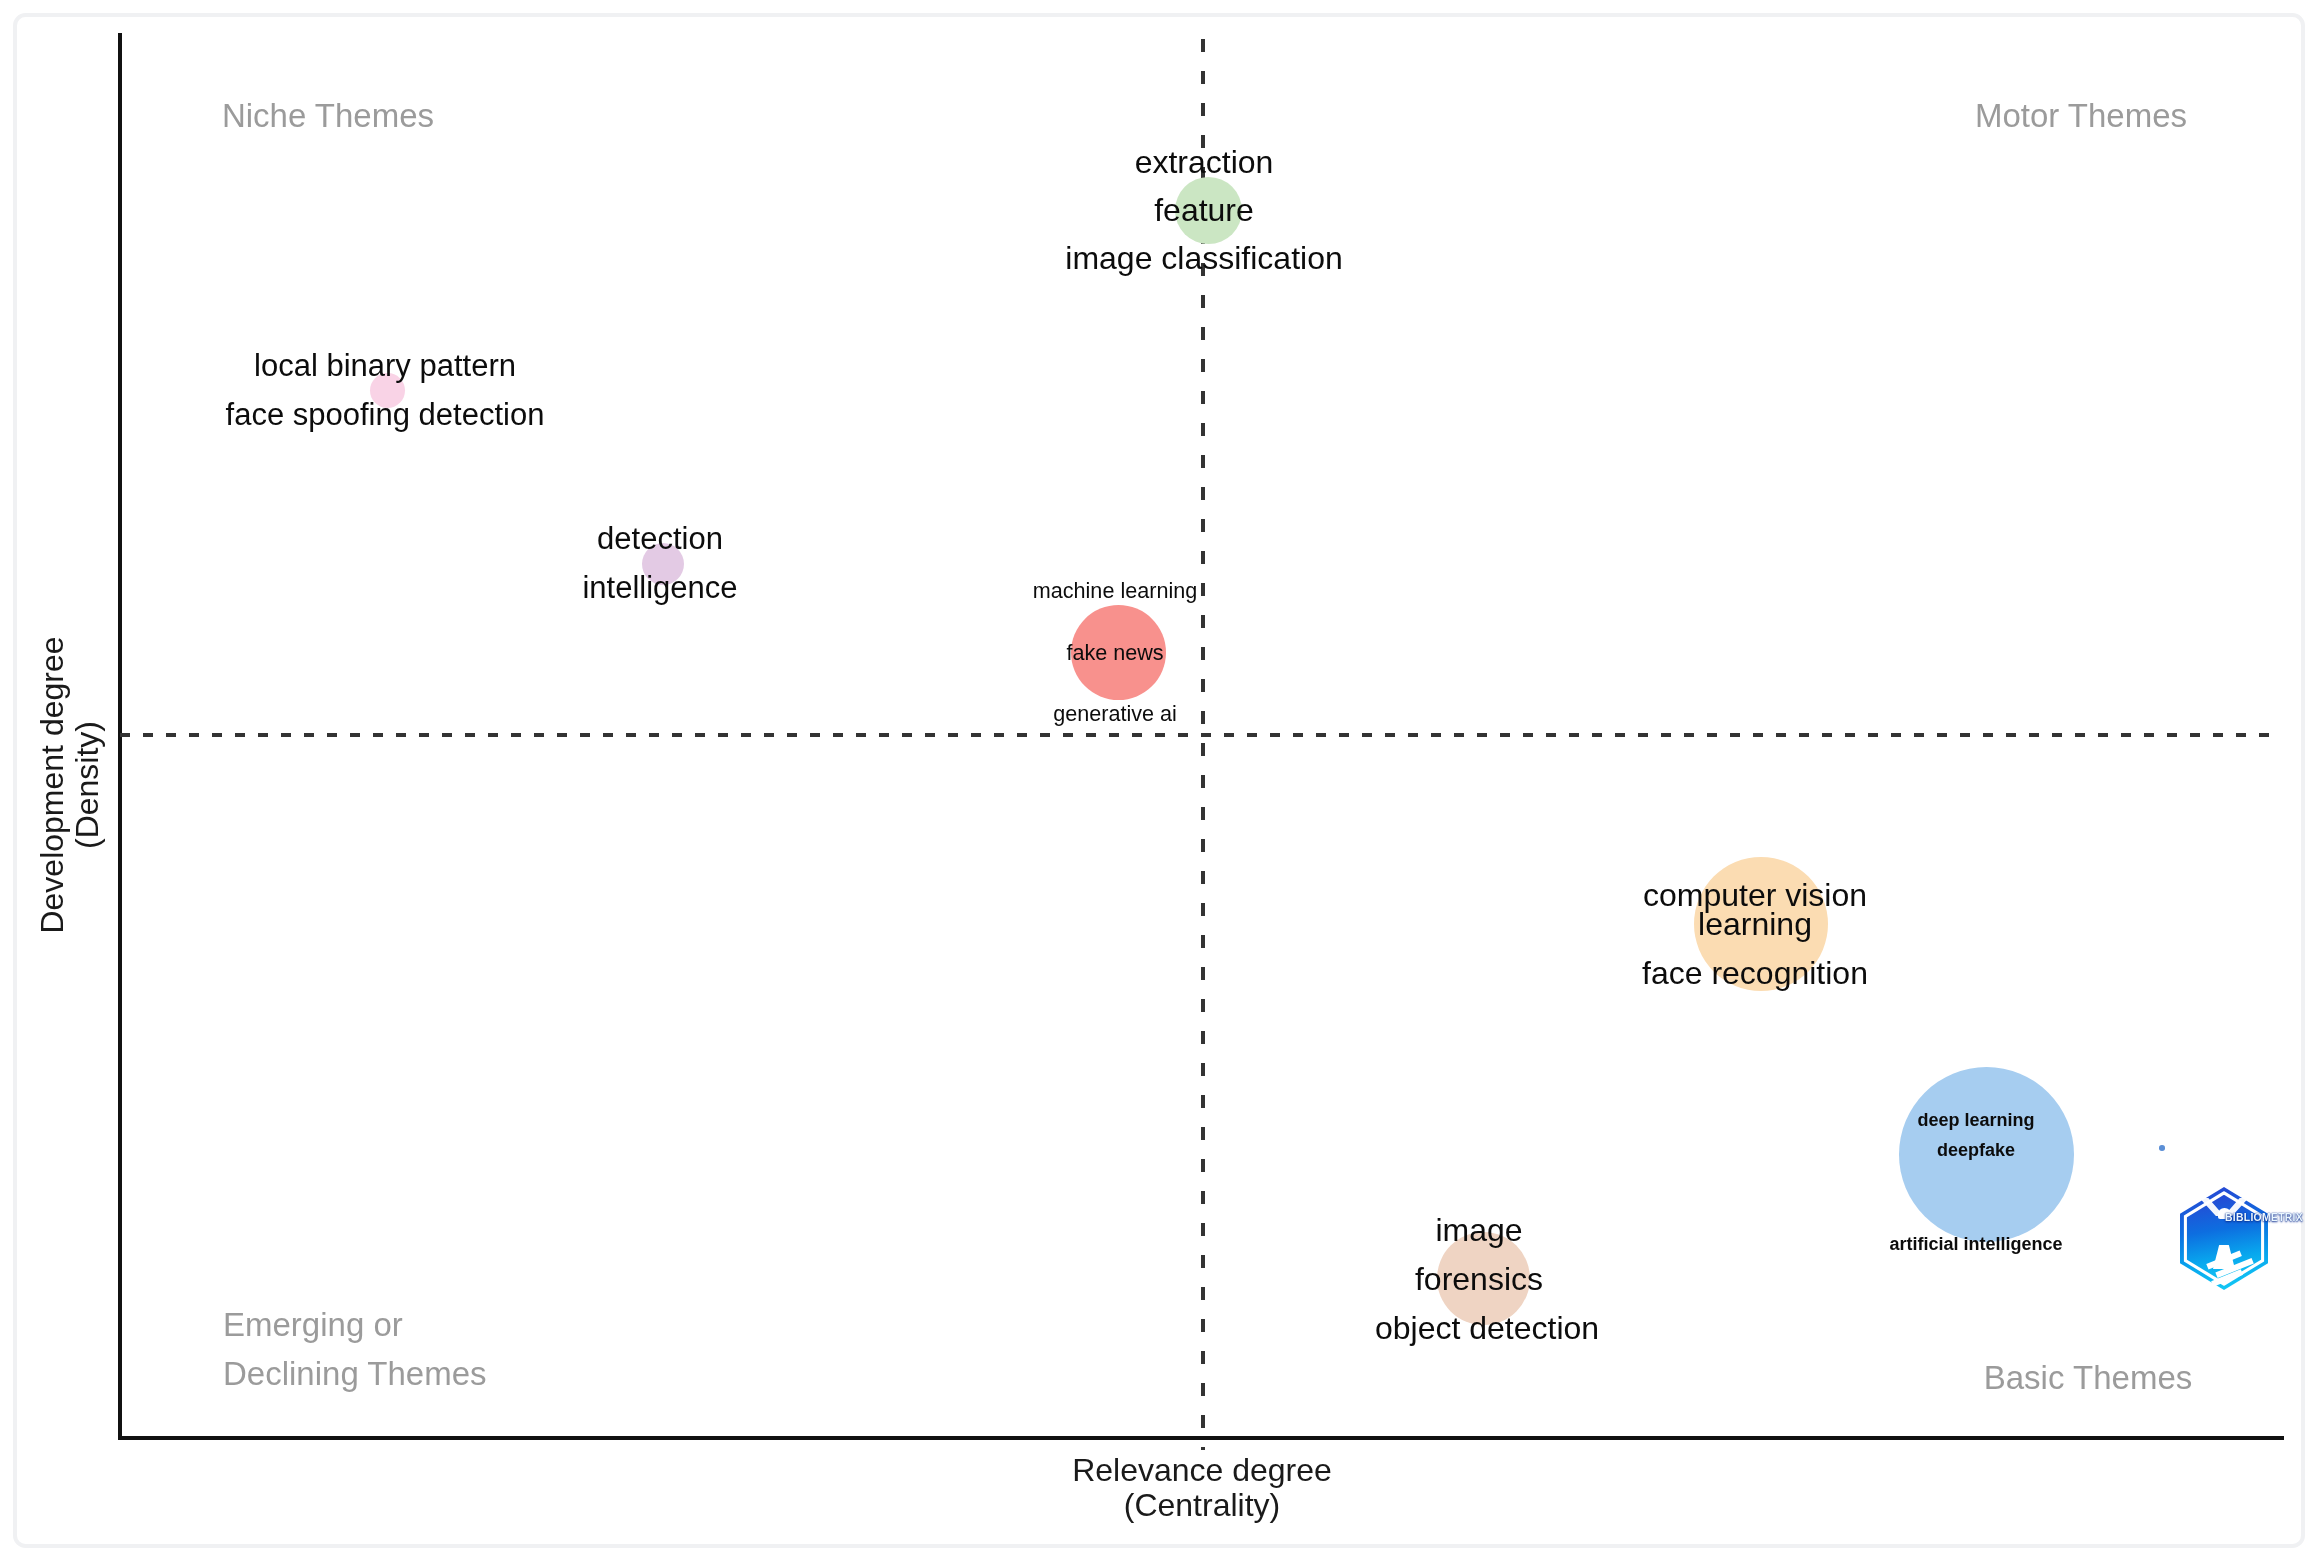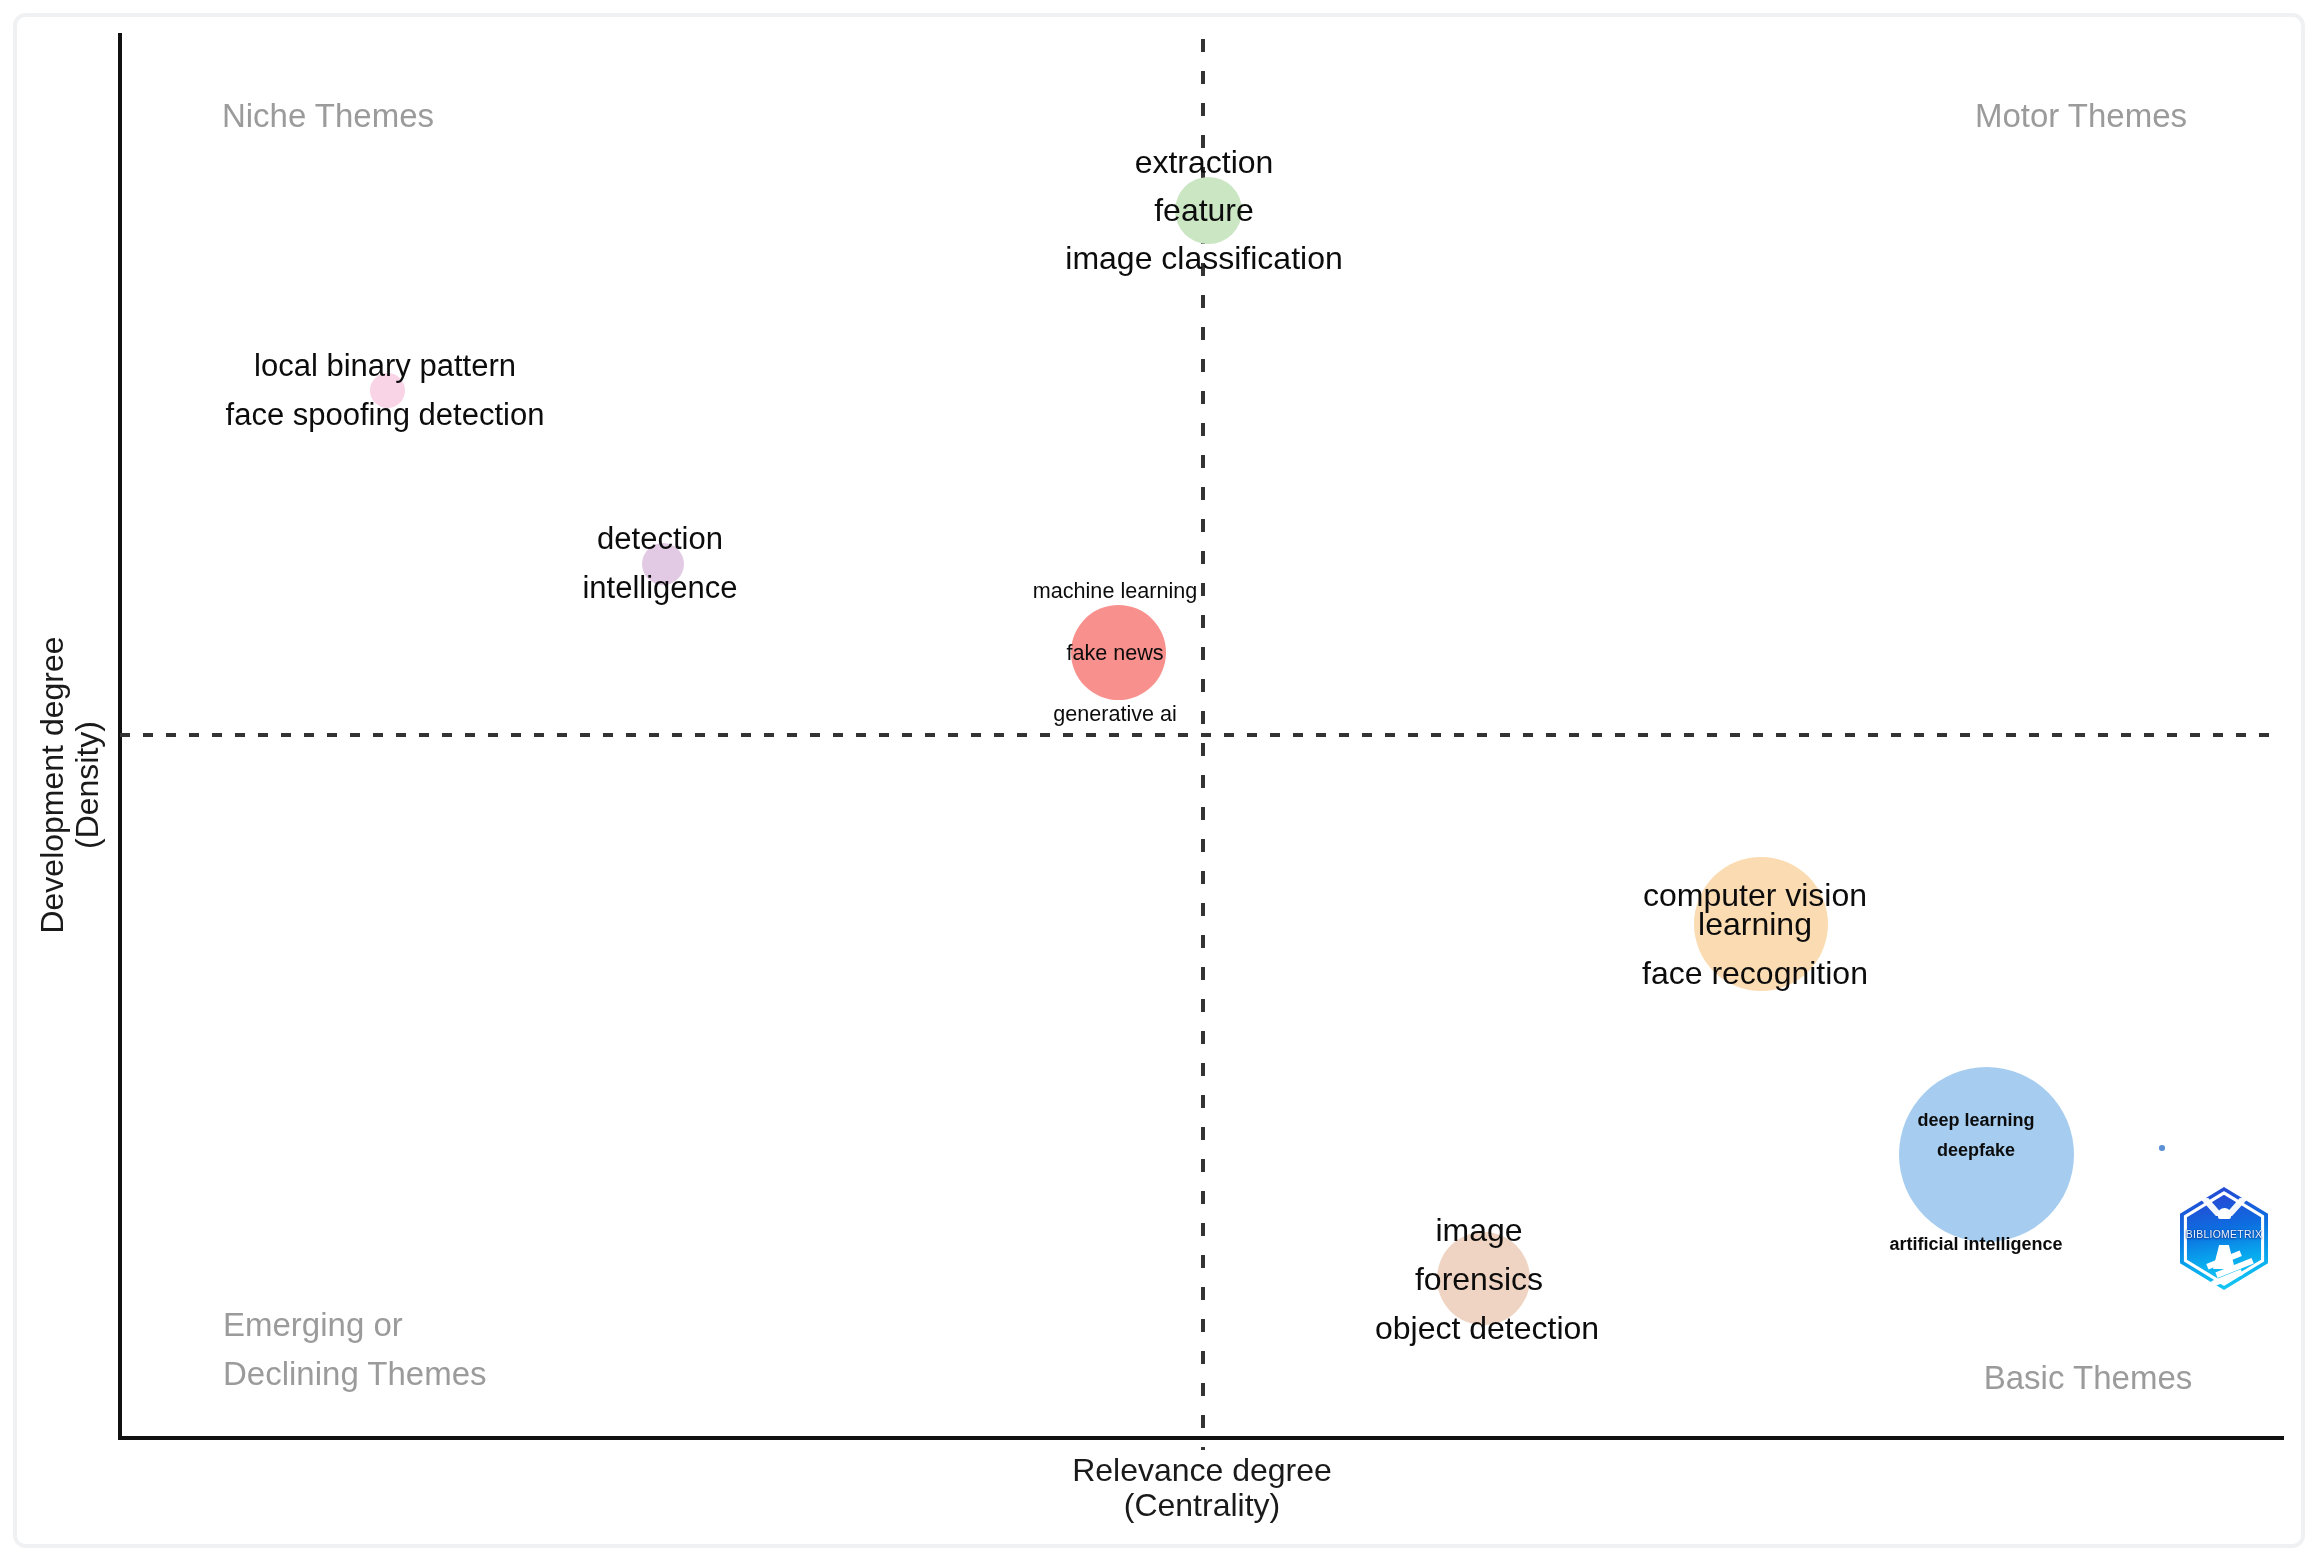--- a/index.html
+++ b/index.html
@@ -47,23 +47,24 @@
            clip-path:polygon(0 0,18% 0,50% 100%,82% 0,100% 0,60% 120%,40% 120%);opacity:.95;}
   .lh-dome{position:absolute;left:38px;top:21px;width:12.5px;height:11px;background:#ffffff;
            border-radius:6.3px 6.3px 2.1px 2.1px;}
   .lh-tower{position:absolute;left:33px;top:58px;width:22px;height:24px;background:#ffffff;
             clip-path:polygon(28% 0,72% 0,100% 100%,0 100%);}
   .lh-stripe{position:absolute;height:5.6px;background:#ffffff;transform:rotate(-22deg);}
   .s1{left:26.4px;top:70px;width:36px;}
   .s2{left:35px;top:78px;width:39px;}
   .s3{left:31px;top:88px;width:32px;}
   #logo-text{
-    position:absolute;left:0;top:42px;width:100%;text-align:center;
-    font-size:10.4px;font-weight:normal;letter-spacing:0.3px;color:#eaf7ff;
+    position:absolute;left:0;top:25px;width:100%;text-align:center;
+    font-size:10.4px;font-weight:bold;letter-spacing:0.3px;color:#eaf7ff;
     text-shadow:0 0.7px 2.1px #0a2d90,0 0 1.4px #0a2d90;
+    padding-left:40px;
   }
 </style>
 </head>
 <body>
 
 <div class="card"></div>
 
 <div id="plot">
   <div id="axis-left" class="axis"></div>
   <div id="axis-bottom" class="axis"></div>

